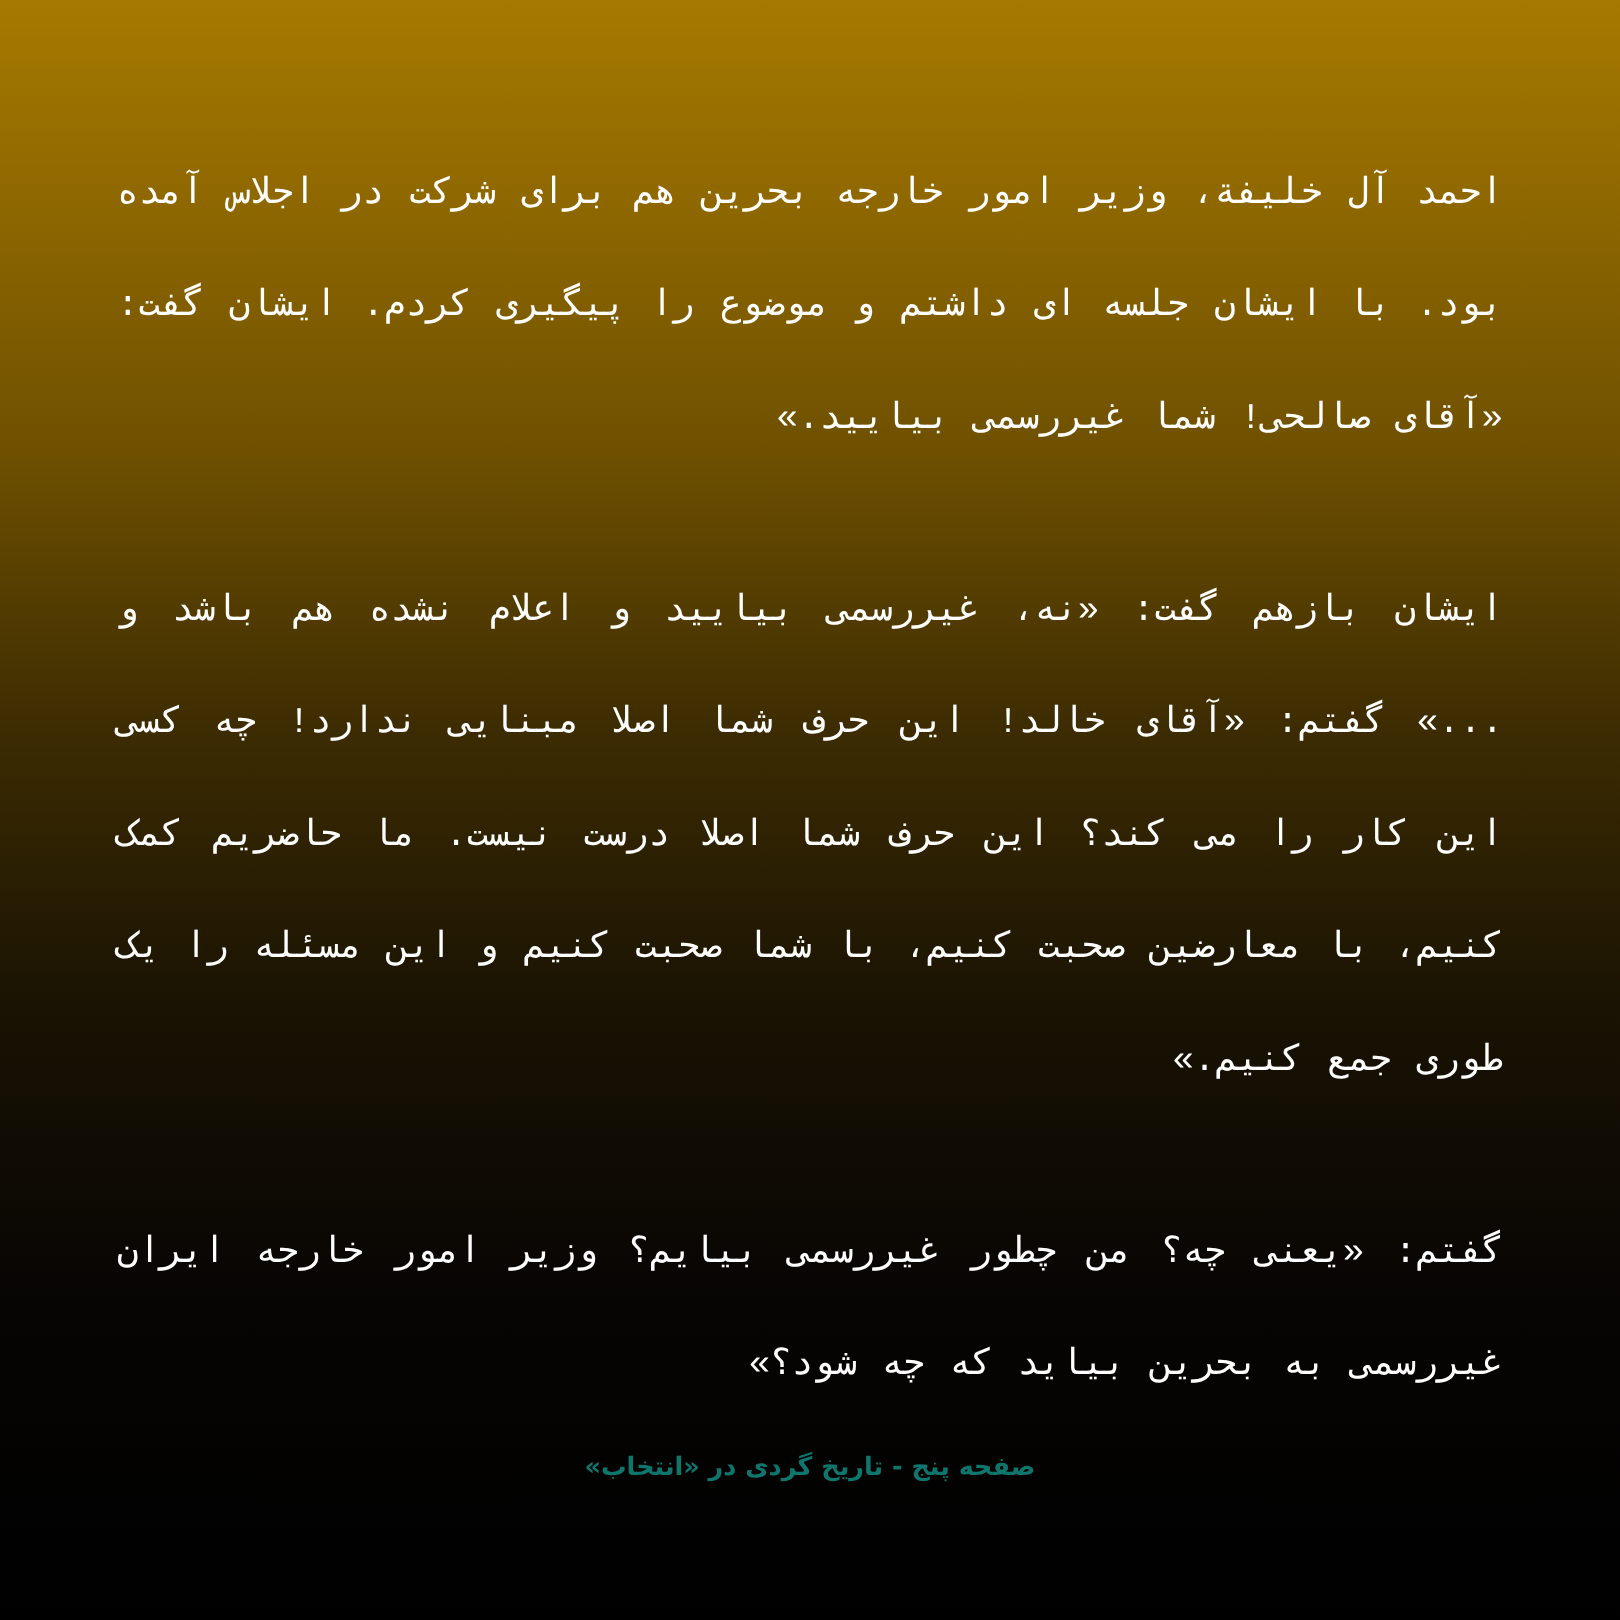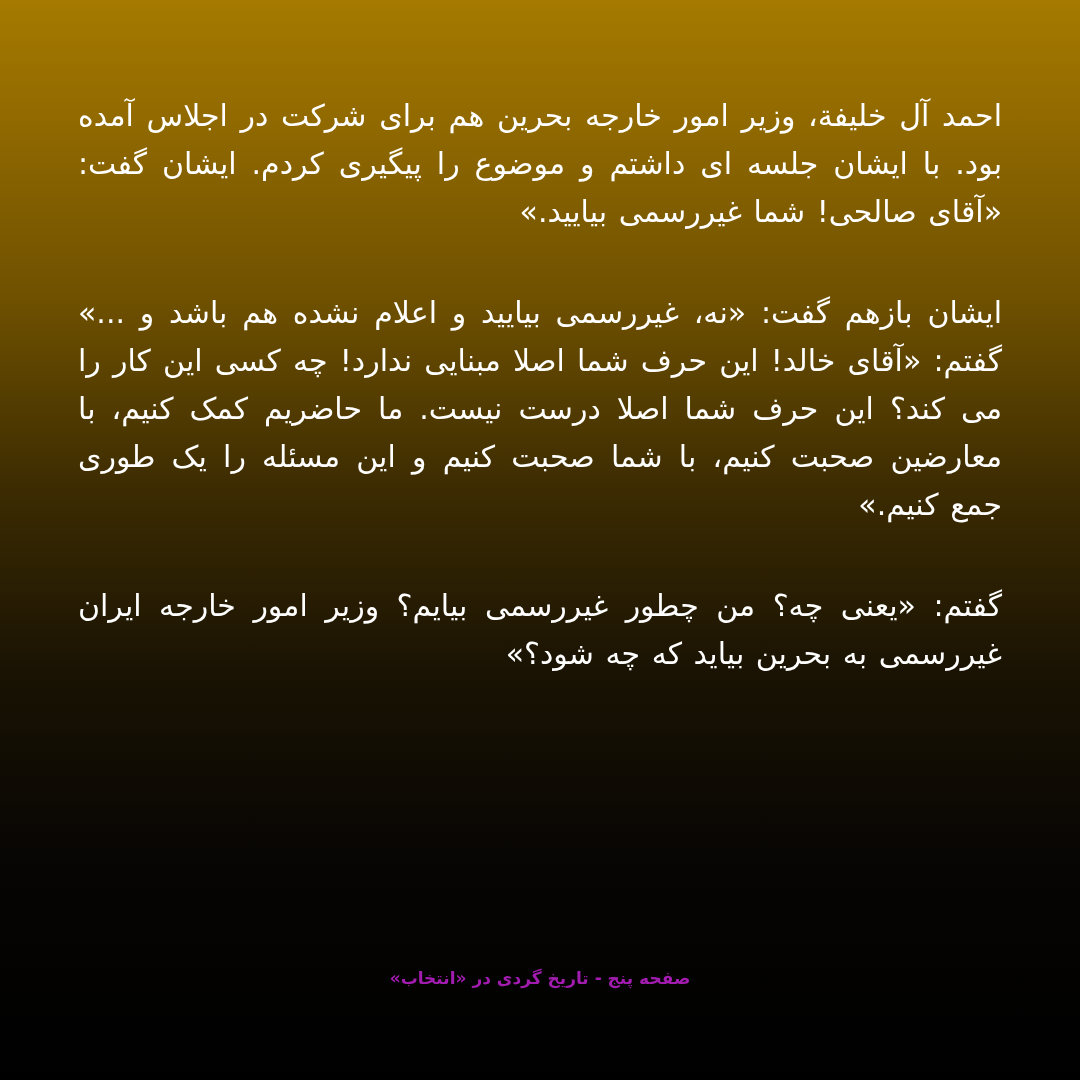--- a/index.html
+++ b/index.html
@@ -25,36 +25,37 @@
     .page {
       position: absolute;
       left: 78px;
       right: 78px;
       top: 92px;
       direction: rtl;
       text-align: justify;
       text-align-last: right;
     }
     .para {
-      font-size: 30px;
-      line-height: 48px;
+      font-size: 24px;
+      line-height: 75px;
       margin: 0 0 53px 0;
       letter-spacing: 0;
       word-spacing: 2px;
+      font-family: Liberation Mono, monospace;
     }
     .footer {
       position: absolute;
       left: 0;
       right: 0;
       top: 968px;
       text-align: center;
       direction: rtl;
       font-size: 17px;
       font-weight: bold;
-      color: #a21caf;
+      color: #0f766e;
     }
   </style>
 </head>
 <body>
 
 <div class="page">
   <p class="para">احمد آل خلیفة، وزیر امور خارجه بحرین هم برای شرکت در اجلاس آمده بود. با ایشان جلسه ای داشتم و موضوع را پیگیری کردم. ایشان گفت: «آقای صالحی! شما غیررسمی بیایید.»</p>
   <p class="para">ایشان بازهم گفت: «نه، غیررسمی بیایید و اعلام نشده هم باشد و ...» گفتم: «آقای خالد! این حرف شما اصلا مبنایی ندارد! چه کسی این کار را می کند؟ این حرف شما اصلا درست نیست. ما حاضریم کمک کنیم، با معارضین صحبت کنیم، با شما صحبت کنیم و این مسئله را یک طوری جمع کنیم.»</p>
   <p class="para">گفتم: «یعنی چه؟ من چطور غیررسمی بیایم؟ وزیر امور خارجه ایران غیررسمی به بحرین بیاید که چه شود؟»</p>
 </div>

